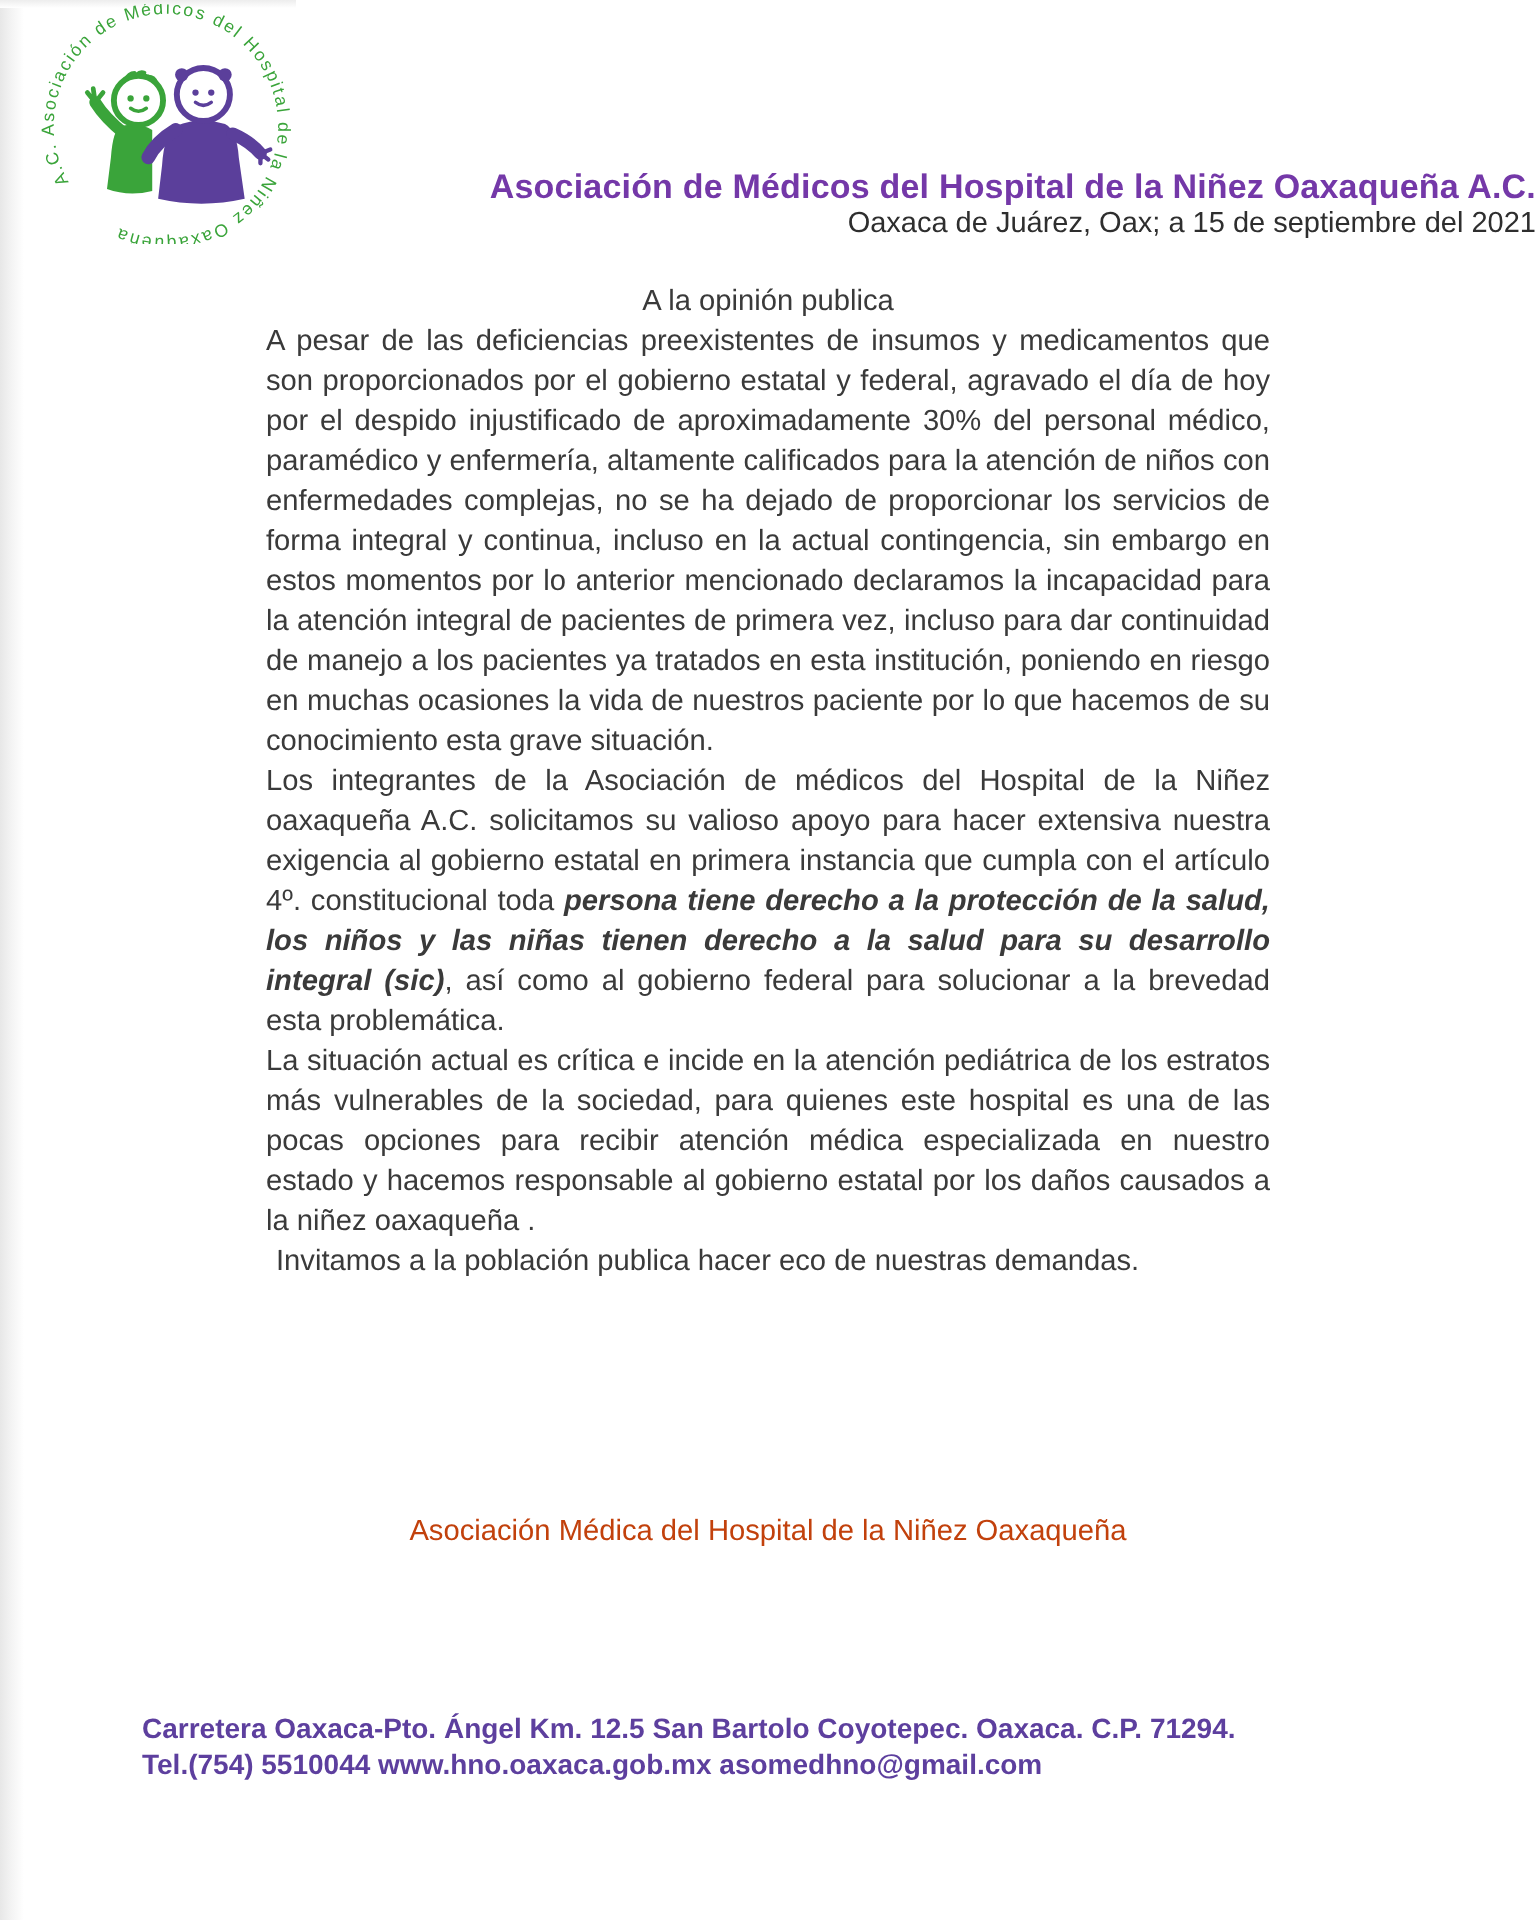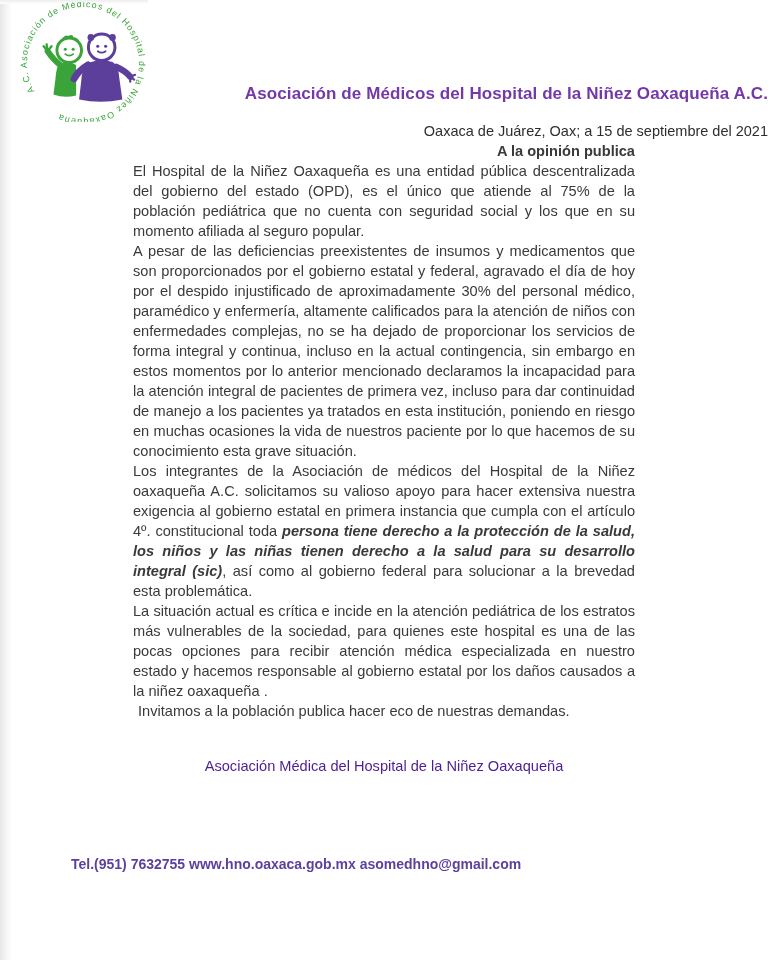--- a/index.html
+++ b/index.html
@@ -31,40 +31,40 @@
     position: absolute; left: 16px; top: 2px;
     width: 134px; height: 120px;
   }
 
   .header { position: absolute; left: 0; right: 0; top: 84px; text-align: right; }
   .title {
     font-size: 17px; font-weight: bold; color: #7438a8;
     letter-spacing: 0.1px;
   }
   .dateline {
-    margin-top: 19px;
+    margin-top: 0;
     font-size: 14.5px; color: #2e2e2e;
   }
 
   .body-text {
     position: absolute; left: 133px; width: 502px; top: 141px;
     font-size: 14.6px; line-height: 20px;
     text-align: justify;
     color: #3a3a3a;
   }
   .body-text p { margin: 0; }
-  .lead-bold { font-weight: bold; text-align: right; }
+  .lead-bold { font-weight: normal; text-align: center; }
   .b  { font-weight: normal; }
   .bi { font-weight: bold; font-style: italic; }
   .indent { padding-left: 5px; }
 
   .signature {
     position: absolute; left: 0; right: 0; top: 758px;
     text-align: center;
-    font-size: 14.6px; color: #4c1d95;
+    font-size: 14.6px; color: #c2410c;
   }
 
   .footer {
     position: absolute; left: 71px; top: 855px; width: 600px;
     font-size: 14px; font-weight: bold; line-height: 18px;
     color: #5d3f9e;
   }
   .email { text-underline-offset: 2px; }
 </style>
 </head>
@@ -123,25 +123,25 @@
     </g>
   </svg>
 
   <div class="header">
     <div class="title">Asociación de Médicos del Hospital de la Niñez Oaxaqueña A.C.</div>
     <div class="dateline">Oaxaca de Juárez, Oax; a 15 de septiembre del 2021</div>
   </div>
 
   <div class="body-text">
     <p class="lead-bold">A la opinión publica</p>
-    <p>El Hospital de la Niñez Oaxaqueña es una entidad pública descentralizada del gobierno del estado (OPD), es el único que atiende al 75% de la población pediátrica que no cuenta con seguridad social y los que en su momento afiliada al seguro popular.</p>
     <p>A pesar de las deficiencias preexistentes de insumos y medicamentos que son proporcionados por el gobierno estatal y federal,  agravado el día de hoy  por el despido injustificado de aproximadamente 30% del personal médico, paramédico y enfermería, altamente calificados para la atención de niños con enfermedades complejas, no se ha dejado de proporcionar los servicios de forma integral y continua, incluso en la actual contingencia, sin embargo en estos momentos por lo anterior mencionado declaramos la incapacidad para la atención integral de pacientes de primera vez, incluso para dar continuidad de manejo a los pacientes ya tratados en esta institución, poniendo en riesgo en muchas ocasiones la vida de nuestros paciente por lo que hacemos de su conocimiento esta grave situación.</p>
     <p><span class="b">Los integrantes de la Asociación de médicos del Hospital de la Niñez oaxaqueña A.C.</span><span>  solicitamos su valioso apoyo para hacer extensiva nuestra exigencia al gobierno estatal en primera instancia que cumpla con el artículo 4º. constitucional toda </span><span class="bi">persona tiene derecho a la protección de la salud, los niños y las niñas tienen derecho a la salud para su desarrollo integral (sic)</span><span>, así como al gobierno federal para solucionar a la brevedad esta problemática.</span></p>
     <p>La situación actual es crítica e incide en la atención pediátrica de los estratos más vulnerables de la sociedad, para quienes este hospital es una de las pocas opciones para recibir atención médica especializada en nuestro estado y hacemos responsable al gobierno estatal por los daños causados a la niñez oaxaqueña .</p>
     <p class="indent">Invitamos a la población publica hacer eco de nuestras demandas.</p>
   </div>
 
   <div class="signature">Asociación Médica del Hospital de la Niñez Oaxaqueña</div>
 
   <div class="footer">
-    <div><span>Tel.(951) 7632755 www.hno.oaxaca.gob.mx </span><span class="email">asomedhno@gmail.com</span></div>
+    <div>Carretera Oaxaca-Pto. Ángel Km. 12.5 San Bartolo Coyotepec. Oaxaca. C.P. 71294.</div>
+    <div><span>Tel.(754) 5510044 www.hno.oaxaca.gob.mx </span><span class="email">asomedhno@gmail.com</span></div>
   </div>
 </div>
 
 </body></html>

